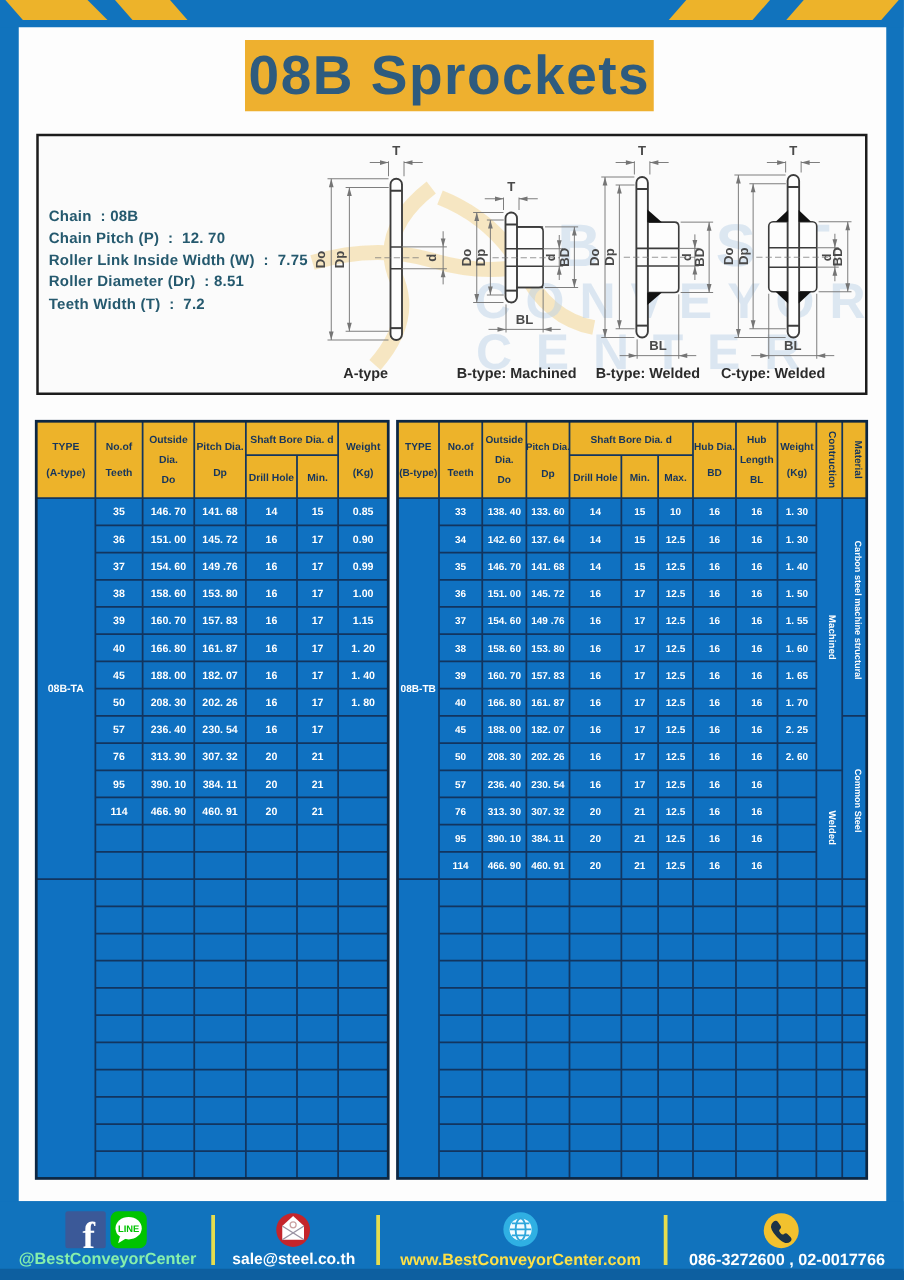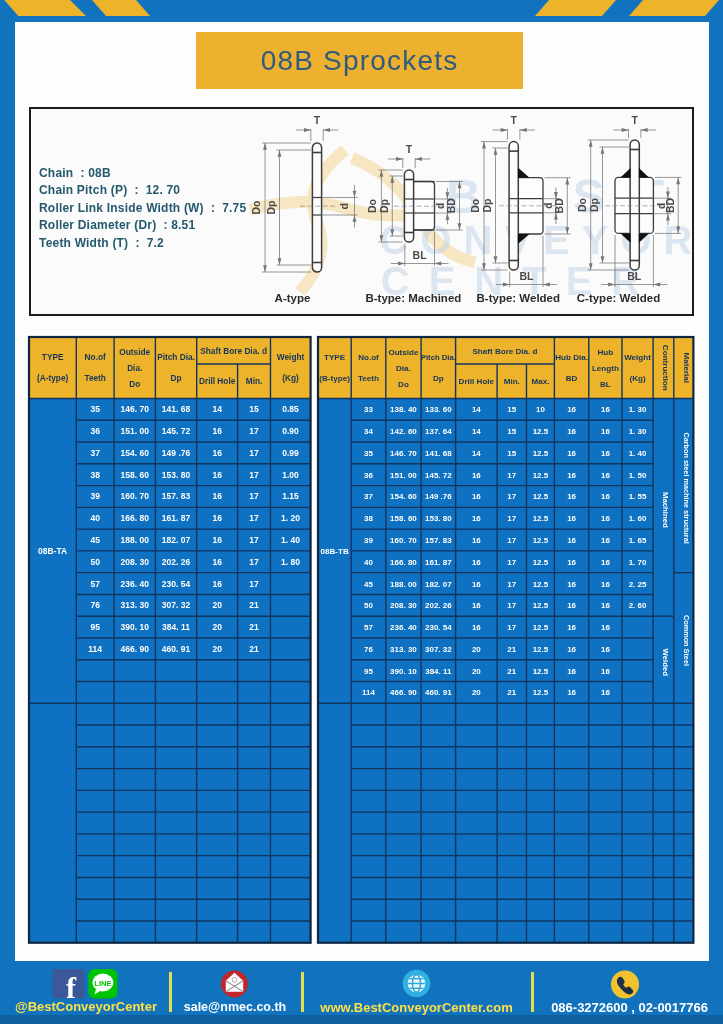--- a/index.html
+++ b/index.html
@@ -3,21 +3,21 @@
 <div class="abs" style="left:0;top:0;width:723px;height:1024px;background:#1173bd"></div>
 <div class="abs" style="left:15px;top:21px;width:694px;height:940px;background:#fdfdfd"></div>
 <svg class="abs" style="left:0;top:0" width="723" height="22" xmlns="http://www.w3.org/2000/svg">
     <rect width="723" height="22" fill="#1173bd"></rect>
     <polygon points="4.3,0 70,0 86,16 18.3,16" fill="#edb32a"></polygon>
     <polygon points="92,0 136,0 150,16 106,16" fill="#edb32a"></polygon>
     <polygon points="549,0 616,0 602,16 535,16" fill="#edb32a"></polygon>
     <polygon points="643,0 719,0 705,16 629,16" fill="#edb32a"></polygon>
   </svg>
 <div class="abs" style="left:196px;top:32px;width:327px;height:57px;background:#eeb02f;display:flex;align-items:center;justify-content:center">
-    <span style="font-size:28px;font-weight:normal;color:#2e5b7e;letter-spacing:1.2px">08B Sprockets</span>
+    <span style="font-size:44px;font-weight:bold;color:#2e5b7e;letter-spacing:1.2px">08B Sprockets</span>
   </div>
 <div class="abs" style="left:29px;top:107px;width:660.6px;height:205px;background:#fbfbfb;border:2px solid #1c1c1c"></div>
 <svg width="664" height="207" viewBox="29 108 664 207" style="position:absolute;left:29px;top:108px" xmlns="http://www.w3.org/2000/svg">
     <g fill="none" stroke="#f6e2b4" stroke-width="12" opacity="0.8">
       <path d="M 345 150 Q 300 185 318 225 Q 330 258 300 292"></path>
       <path d="M 352 158 Q 395 175 418 215 Q 438 255 475 262"></path>
       <path d="M 250 210 Q 300 195 345 208 Q 390 222 432 210"></path>
     </g>
     <g font-family="&quot;Liberation Sans&quot;,sans-serif" font-weight="bold" fill="#bdd3e8" opacity="0.5">
       <text x="570" y="213" font-size="48" text-anchor="middle" letter-spacing="30">BEST</text>
@@ -545,15 +545,15 @@
     <circle cx="416.5" cy="983.5" r="8.8" fill="#f2fbff"></circle>
     <g stroke="#2fa7dc" stroke-width="1.5" fill="none">
       <ellipse cx="416.5" cy="983.5" rx="4" ry="8.8"></ellipse>
       <line x1="408" y1="983.5" x2="425" y2="983.5"></line>
       <line x1="409.5" y1="978.7" x2="423.5" y2="978.7"></line>
       <line x1="409.5" y1="988.3" x2="423.5" y2="988.3"></line>
     </g>
     <circle cx="625" cy="984.5" r="14" fill="#f2c12e"></circle>
     <path d="M 618.5 977.5 q 2.5 -1.8 4 0.3 l 1.8 2.6 q 1.2 1.8 -0.6 3.2 q -1 0.9 0.6 2.7 q 1.6 1.8 2.7 1 q 1.7 -1.5 3.2 0 l 2.2 2.2 q 1.8 1.9 -0.3 3.9 q -3 2.8 -8.2 -1.7 q -2.7 -2.3 -5 -5.4 q -4 -5.8 -0.4 -8.8 Z" fill="#1c3347"></path>
   </svg>
-<div class="abs" style="left:10px;top:999px;width:152px;text-align:center;font-weight:bold;color:#fde047;font-size:13.5px;white-space:nowrap;font-size:13px">@BestConveyorCenter</div>
-<div class="abs" style="left:175px;top:1000px;width:120px;text-align:center;font-weight:bold;color:#fff;font-size:13.5px;white-space:nowrap;font-size:12.5px">sale@nmec.co.th</div>
+<div class="abs" style="left:10px;top:999px;width:152px;text-align:center;font-weight:bold;color:#86efac;font-size:13.5px;white-space:nowrap;font-size:13px">@BestConveyorCenter</div>
+<div class="abs" style="left:175px;top:1000px;width:120px;text-align:center;font-weight:bold;color:#fff;font-size:13.5px;white-space:nowrap;font-size:12.5px">sale@steel.co.th</div>
 <div class="abs" style="left:308px;top:1000px;width:217px;text-align:center;font-weight:bold;color:#fde047;font-size:13.5px;white-space:nowrap;font-size:13px">www.BestConveyorCenter.com</div>
 <div class="abs" style="left:536px;top:1000px;width:172px;text-align:right;font-weight:bold;color:#fff;font-size:13.5px;white-space:nowrap;font-size:13px">086-3272600 , 02-0017766</div>
 </body></html>

